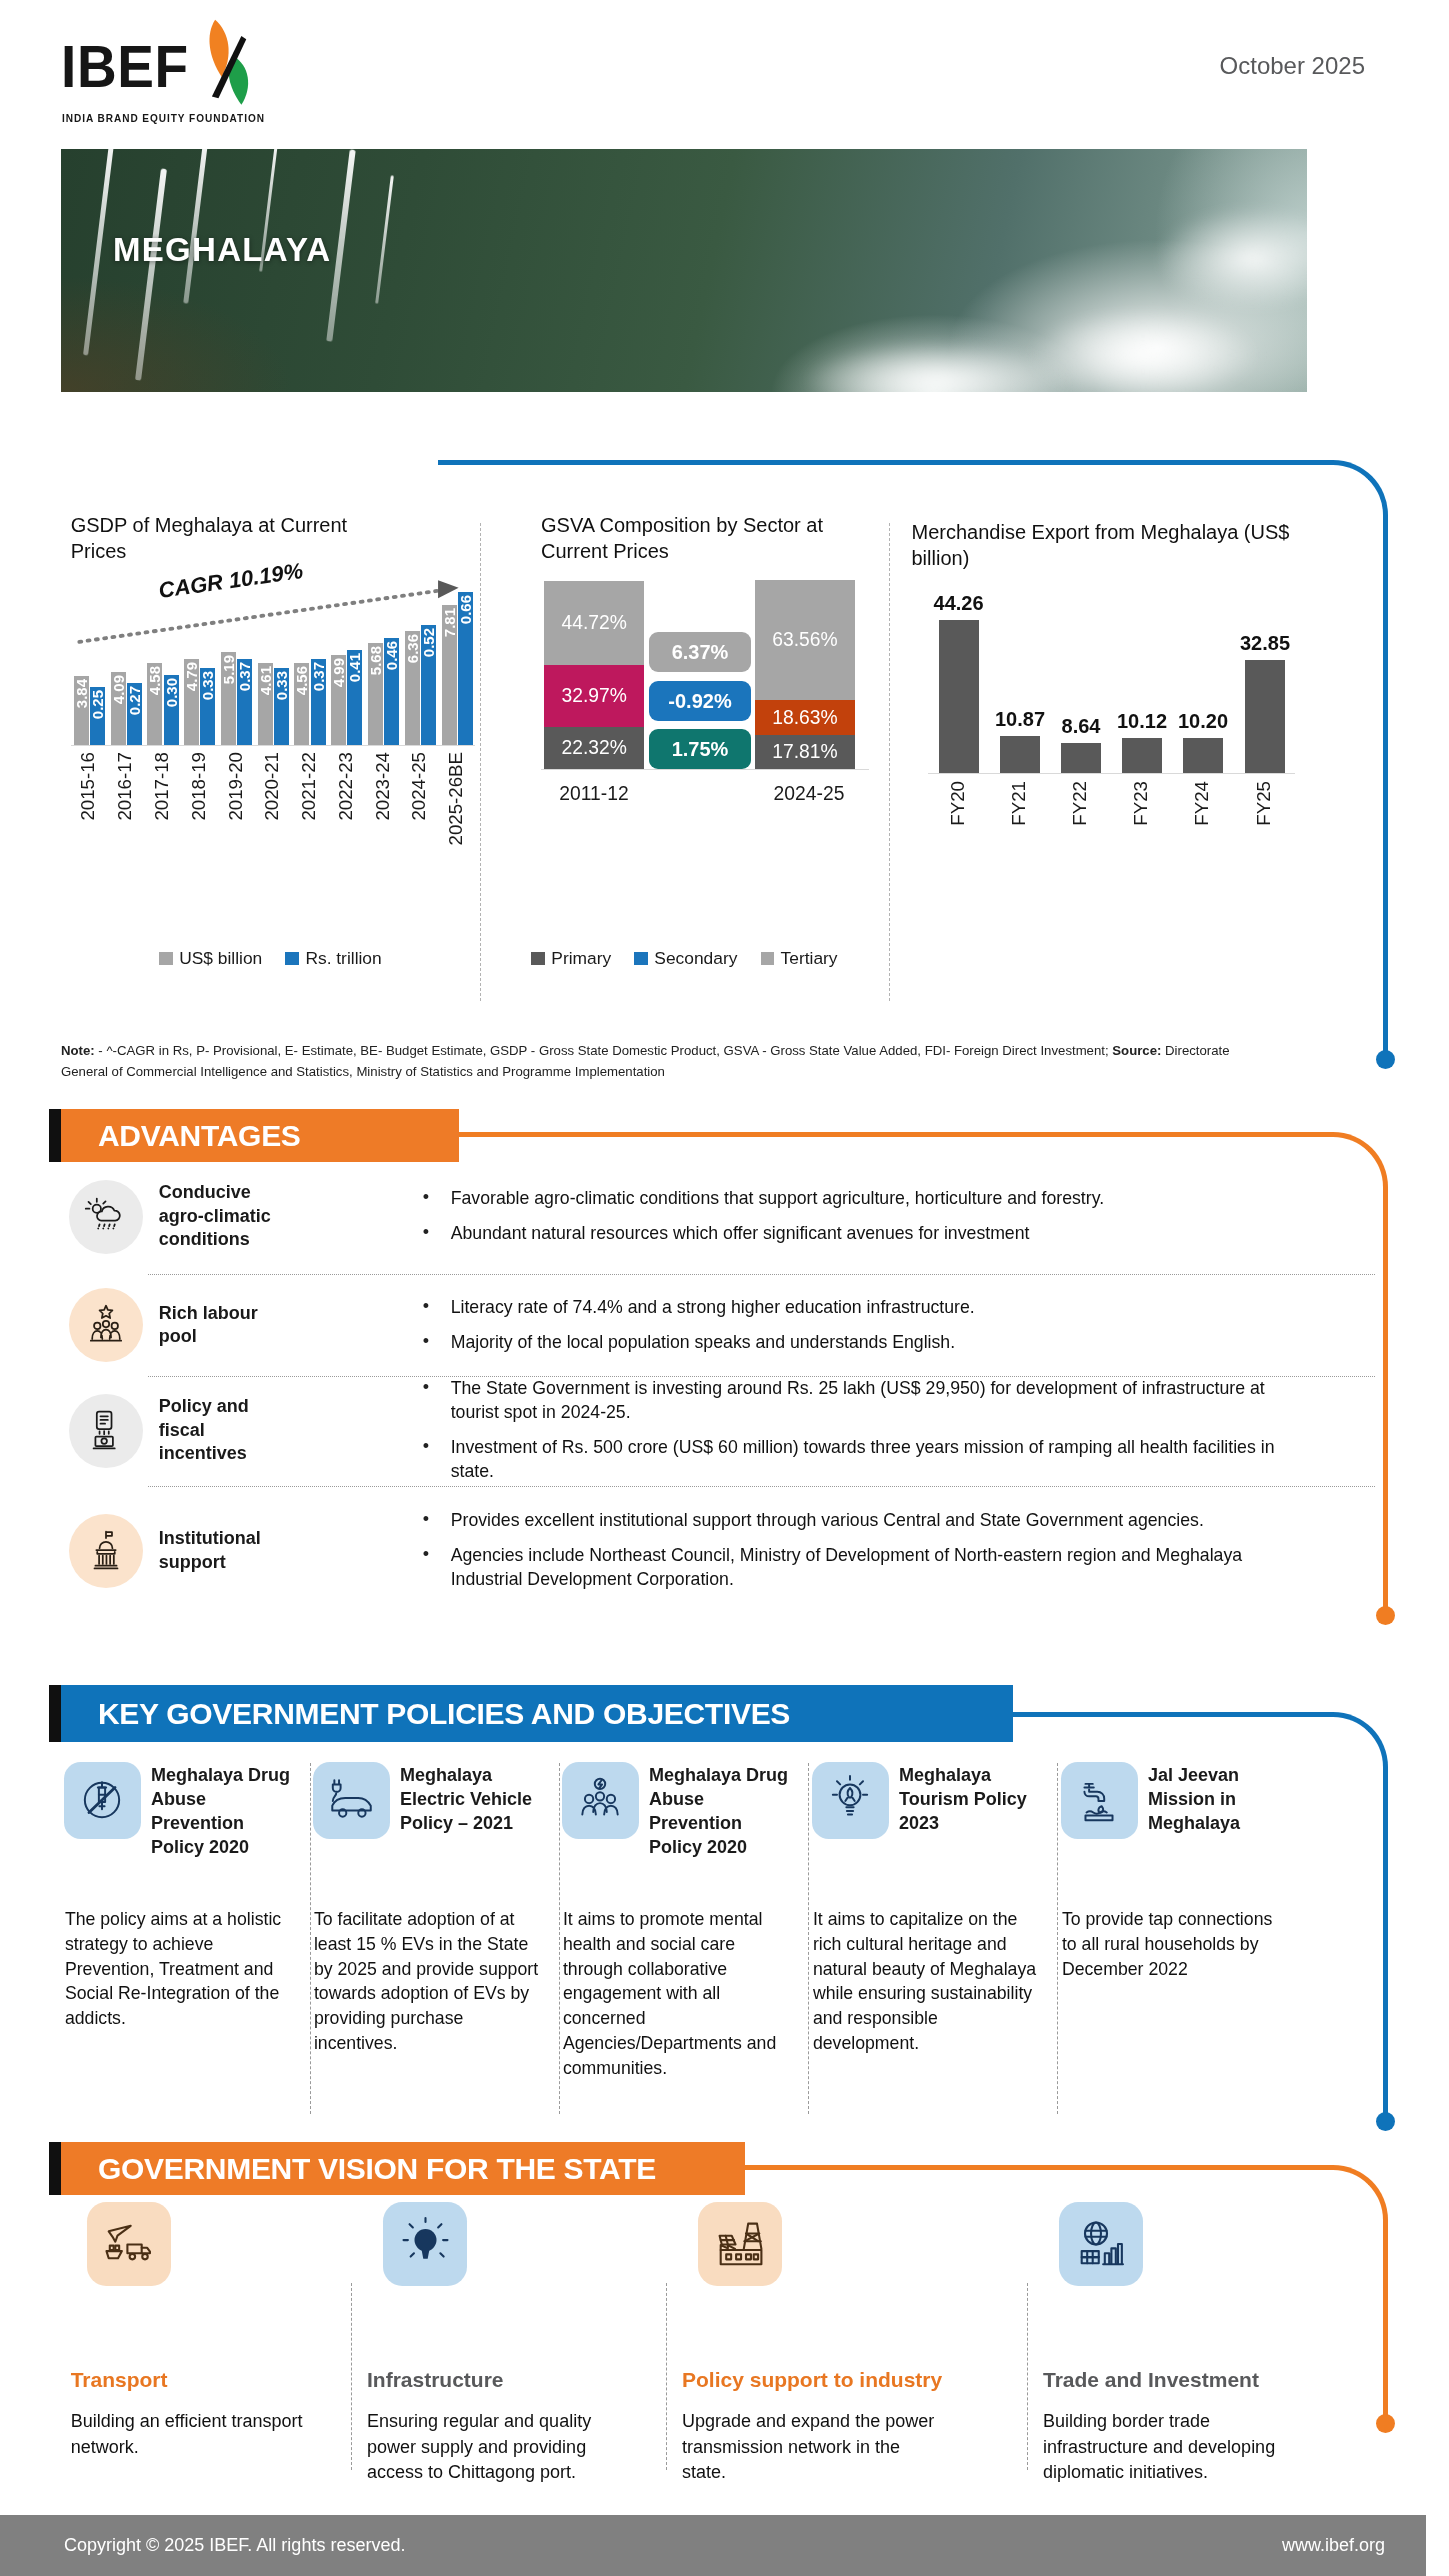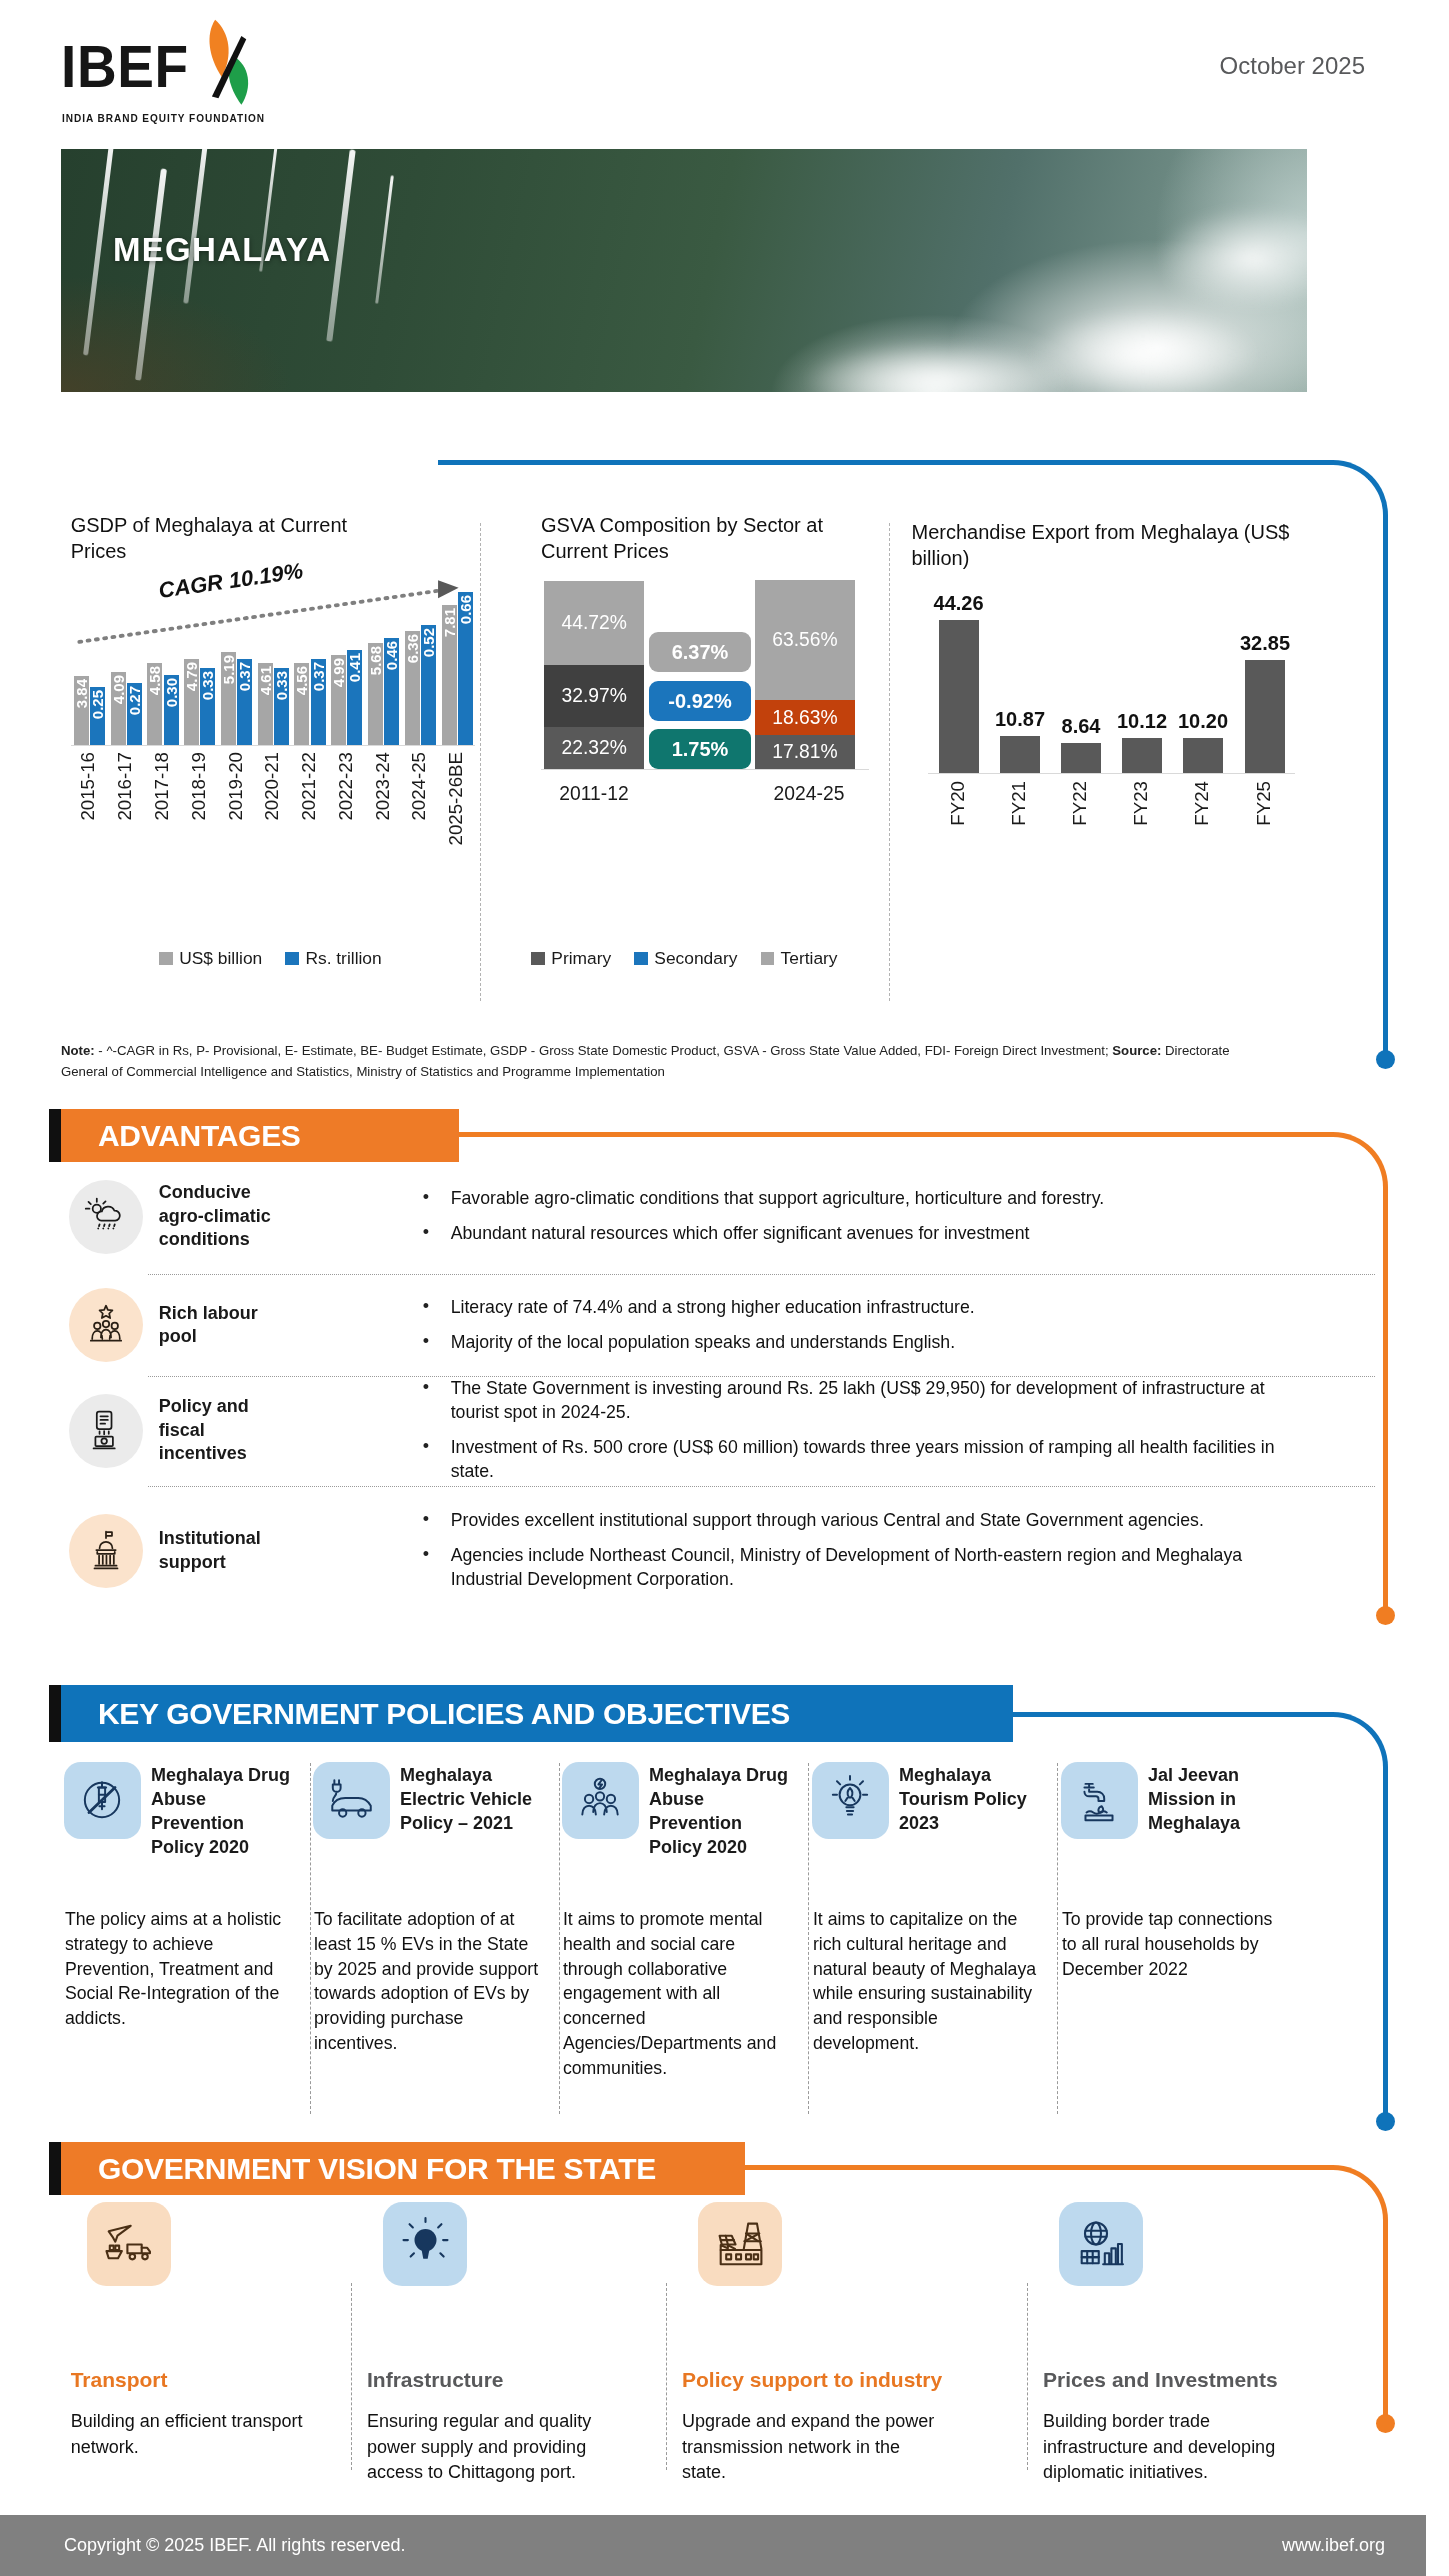--- a/index.html
+++ b/index.html
@@ -246,21 +246,21 @@
           <span class="lg-t">Rs. trillion</span>
         </span>
       </div>
   </div>
 
   <div class="chart" id="chart-gsva" style="left:480px;width:409px;">
     <div class="chart-title" style="left:61px;top:3.2px;width:303px;">GSVA Composition by Sector at Current Prices</div>
     <div class="plot" id="gsva-plot" style="left:61px;top:71px;width:328px;height:189px;border-bottom-color:#D9D9D9;">
         <div class="stackcol" style="left: 3.2px; bottom: 0px; width: 100px;">
           <div class="seg" style="height: 42px; background: rgb(89, 89, 89);">22.32%</div>
-          <div class="seg" style="height: 62px; background: #404040;">32.97%</div>
+          <div class="seg" style="height: 62px; background: #be185d;">32.97%</div>
           <div class="seg" style="height: 84px; background: rgb(166, 166, 166);">44.72%</div>
         </div>
         <div class="stackcol" style="left: 214px; bottom: 0px; width: 100px;">
           <div class="seg" style="height: 34px; background: rgb(89, 89, 89);">17.81%</div>
           <div class="seg" style="height: 35px; background: #c2410c;">18.63%</div>
           <div class="seg" style="height: 120px; background: rgb(166, 166, 166);">63.56%</div>
         </div>
         <div style="position: absolute; left: 108px; bottom: 0px; width: 102px; height: 189px;">
           <div class="badge" style="top: 52px; background: rgb(166, 166, 166);">6.37%</div>
           <div class="badge" style="top: 101px; background: rgb(27, 117, 188);">-0.92%</div>
@@ -544,21 +544,21 @@
           <svg width="55" height="55" viewBox="0 0 100 100" fill="none" stroke="#17375E" stroke-width="3.8" stroke-linecap="round" stroke-linejoin="round">
             <circle cx="40" cy="30" r="20"></circle>
             <ellipse cx="40" cy="30" rx="9" ry="20"></ellipse>
             <path d="M21 25h38M21 36h38"></path>
             <rect x="14" y="62" width="31" height="11"></rect>
             <rect x="14" y="73" width="31" height="11"></rect>
             <path d="M24 62v22M34 62v22"></path>
             <path d="M56 84V66h8v18M68 84V57h8v27M80 84V49h7v35M53 86h36"></path>
           </svg>
         </div>
-        <div class="vis-title" style="color: rgb(88, 89, 91);">Prices and Investments</div>
+        <div class="vis-title" style="color: rgb(88, 89, 91);">Trade and Investment</div>
         <div class="vis-desc" style="width: 264px;">Building border trade infrastructure and developing diplomatic initiatives.</div>
       </div>
       <div class="vis-sep" style="left: 290px;"></div>
       <div class="vis-sep" style="left: 605px;"></div>
       <div class="vis-sep" style="left: 966px;"></div>
     </div>
 
   <div class="footer">
     <span>Copyright © 2025 IBEF. All rights reserved.</span>
     <span>www.ibef.org</span>

